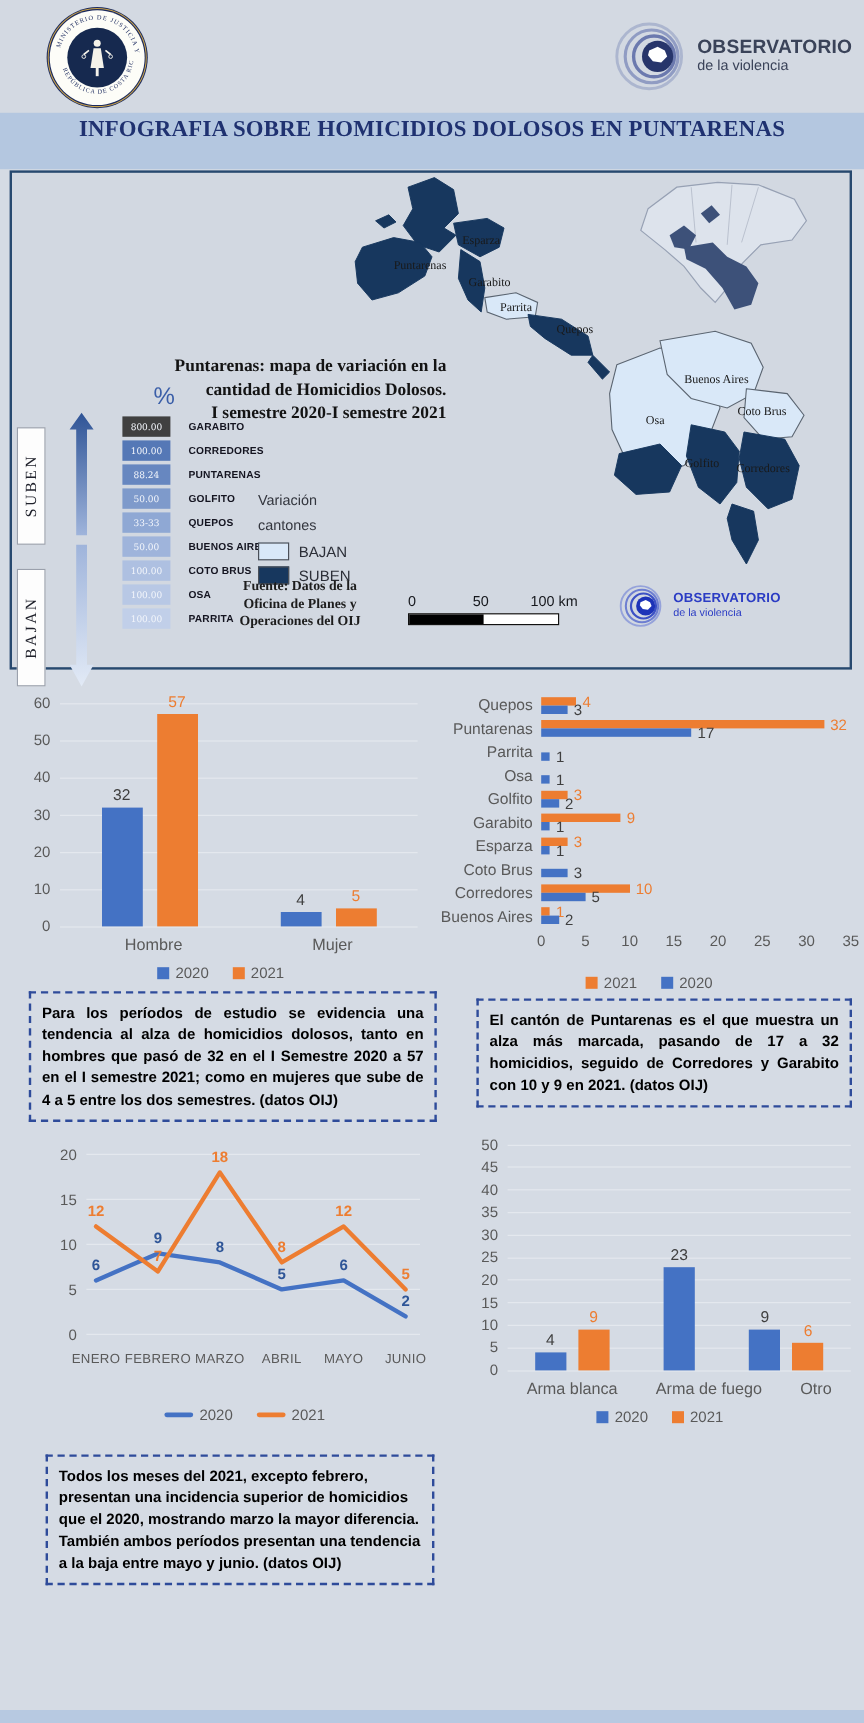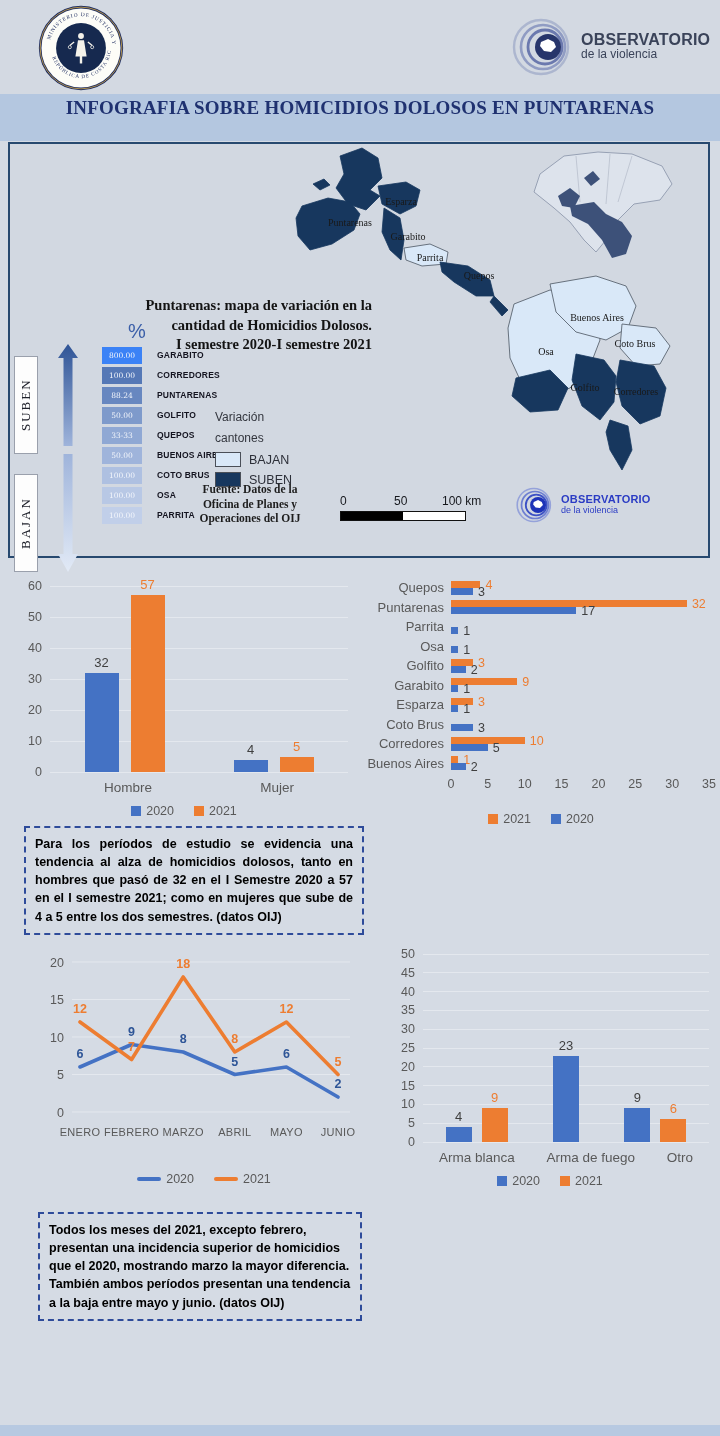--- a/index.html
+++ b/index.html
@@ -199,21 +199,21 @@
           <stop offset="0" stop-color="#9FB4DB"></stop>
             <stop offset="1" stop-color="#E2EAF6"></stop>
         </linearGradient>
       </defs>
       <path d="M12,2 L22,16 L16.5,16 L16.5,104 L7.5,104 L7.5,16 L2,16 Z" fill="url(#gUp)"></path>
       <path d="M7.5,112 L16.5,112 L16.5,212 L22,212 L12,230 L2,212 L7.5,212 Z" fill="url(#gDown)"></path>
     </svg>
 
     <div id="ranking-list">
         <div class="rank-row">
-          <span class="rank-swatch" style="background: #3b82f6;">800.00</span>
+          <span class="rank-swatch" style="background: #404040;">800.00</span>
           <span class="rank-name">GARABITO</span>
         </div>
         <div class="rank-row">
           <span class="rank-swatch" style="background: rgb(85, 120, 182);">100.00</span>
           <span class="rank-name">CORREDORES</span>
         </div>
         <div class="rank-row">
           <span class="rank-swatch" style="background: rgb(103, 135, 192);">88.24</span>
           <span class="rank-name">PUNTARENAS</span>
         </div>
@@ -581,16 +581,17 @@
           <span>2020</span>
         </span>
         <span class="lg-item">
           <span class="lg-sq" style="background: rgb(237, 125, 49);"></span>
           <span>2021</span>
         </span>
       </div>
     </div>
 
   <div id="note1" class="note just">Para los períodos de estudio se evidencia una tendencia al alza de homicidios dolosos, tanto en hombres que pasó de 32 en el I Semestre 2020 a 57 en el I semestre 2021; como en mujeres que sube de 4 a 5 entre los dos semestres. (datos OIJ)</div>
+  <div id="note2" class="note just">El cantón de Puntarenas es el que muestra un alza más marcada, pasando de 17 a 32 homicidios, seguido de Corredores y Garabito con 10 y 9 en 2021. (datos OIJ)</div>
   <div id="note3" class="note">Todos los meses del 2021, excepto febrero, presentan una incidencia superior de homicidios  que el 2020, mostrando marzo la mayor diferencia. También ambos períodos presentan una tendencia a la baja entre mayo y junio. (datos OIJ)</div>
 
   <div id="footer"></div>
 </div>
 
 </body></html>

